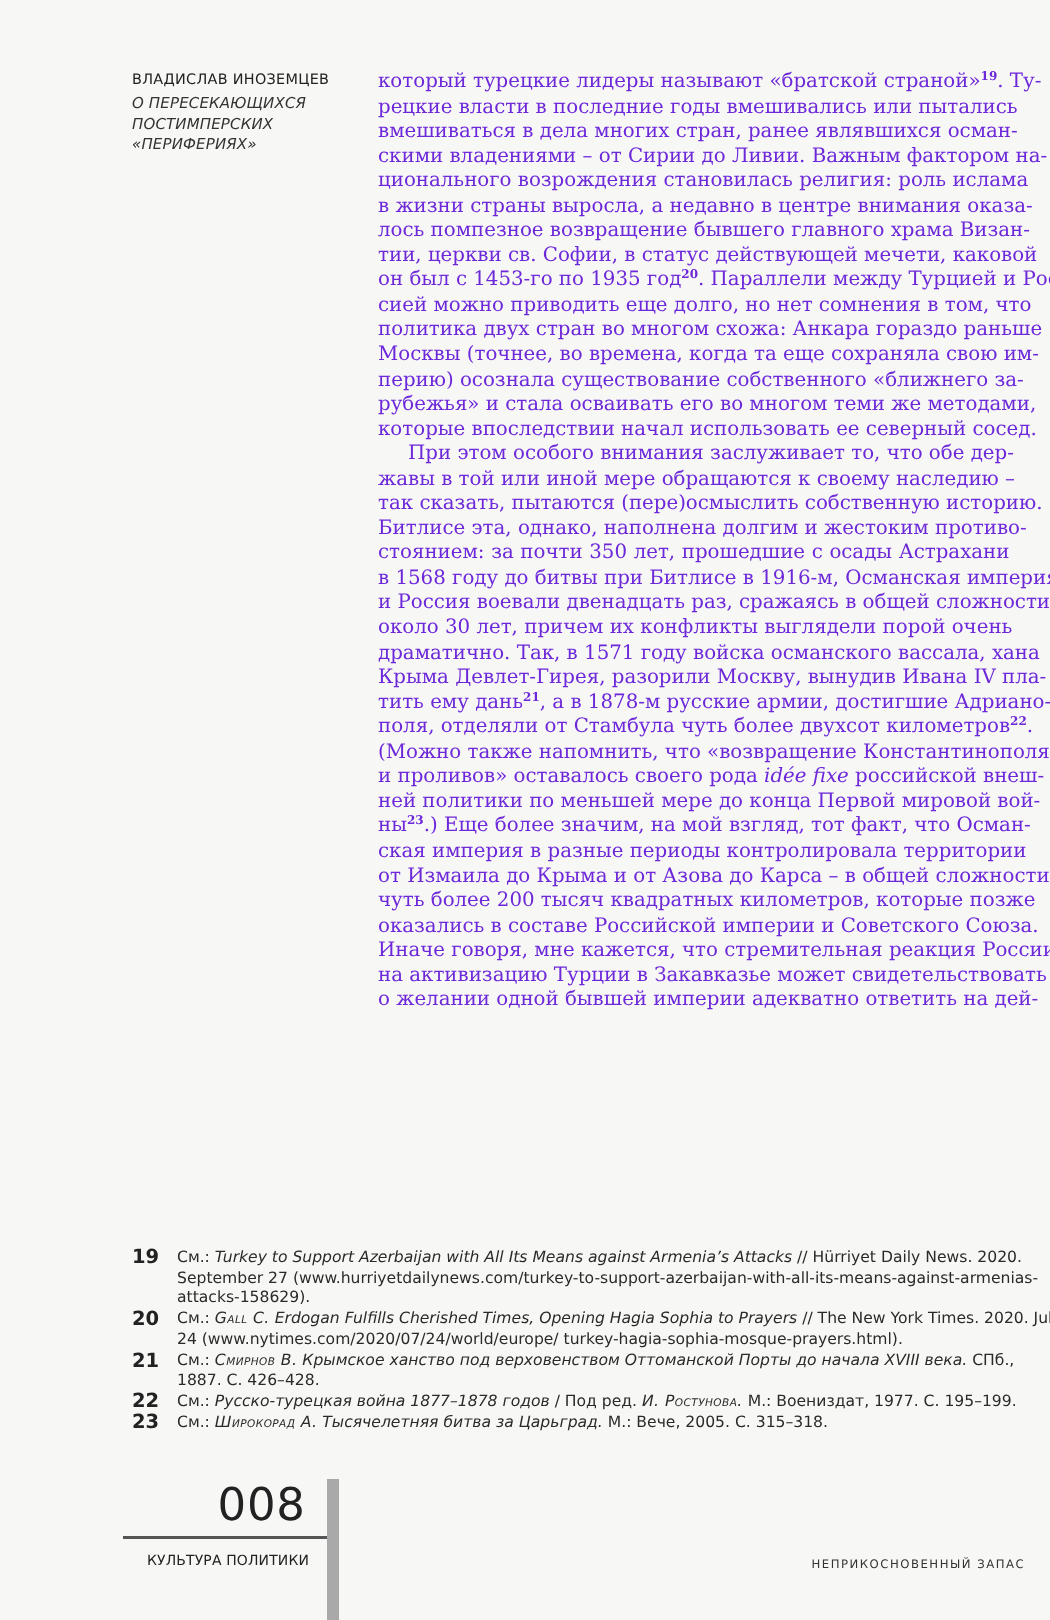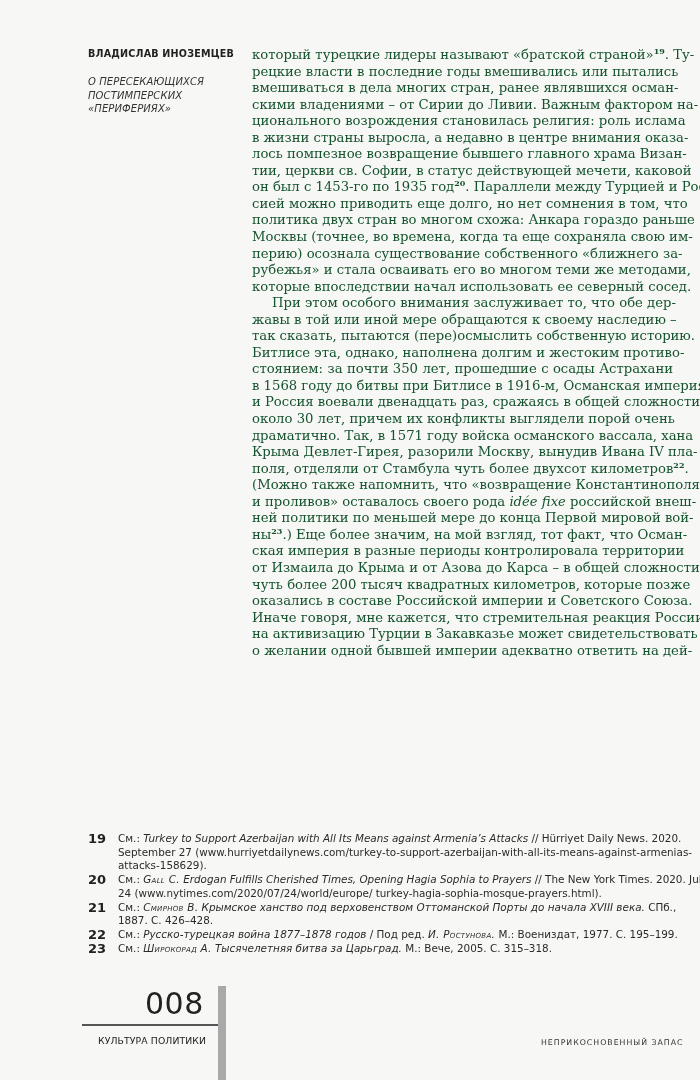--- a/index.html
+++ b/index.html
@@ -7,32 +7,32 @@
     width: 700px; height: 1080px; overflow: hidden;
     background: #f7f7f5;
     position: relative;
     color: #2a2a2a;
   }
   .sidebar {
     position: absolute; left: 88px; top: 48px; width: 160px;
     font-family: "DejaVu Sans", sans-serif;
   }
   .sidebar .author {
-    font-weight: bold; font-size: 9.6px; letter-spacing: 0.2px;
-    color: #222; white-space: nowrap; margin-bottom: 16px;
+    font-weight: normal; font-size: 9.6px; letter-spacing: 0.2px;
+    color: #222; white-space: nowrap; margin-bottom: 4px;
   }
   .sidebar .subtitle-line {
     font-size: 10px; line-height: 13.5px; color: #333; white-space: nowrap;
     letter-spacing: 0.1px;
     font-style: italic;
   }
   .body-text {
     position: absolute; left: 252px; top: 47px; width: 421px;
     font-family: "DejaVu Serif", serif;
-    font-size: 13.2px; line-height: 16.55px; color: #14532d;
+    font-size: 13.2px; line-height: 16.55px; color: #6d28d9;
   }
   .body-text .line {
     display: block; white-space: nowrap; text-align: justify;
     text-align-last: justify; height: 16.55px; overflow: visible;
   }
   .body-text .line.last { text-align-last: left; }
   .body-text .line.indent { padding-left: 20px; }
   sup.fn { font-size: 8px; vertical-align: 5px; line-height: 0; font-weight: bold; }
   .footnotes {
     position: absolute; left: 88px; top: 832px; width: 588px;
@@ -91,20 +91,21 @@
     <span class="line indent">При этом особого внимания заслуживает то, что обе дер-</span>
     <span class="line">жавы в той или иной мере обращаются к своему наследию –</span>
     <span class="line">так сказать, пытаются (пере)осмыслить собственную историю.</span>
     <span class="line">Битлисе эта, однако, наполнена долгим и жестоким противо-</span>
     <span class="line">стоянием: за почти 350 лет, прошедшие с осады Астрахани</span>
     <span class="line">в 1568 году до битвы при Битлисе в 1916-м, Османская империя</span>
     <span class="line">и Россия воевали двенадцать раз, сражаясь в общей сложности</span>
     <span class="line">около 30 лет, причем их конфликты выглядели порой очень</span>
     <span class="line">драматично. Так, в 1571 году войска османского вассала, хана</span>
     <span class="line">Крыма Девлет-Гирея, разорили Москву, вынудив Ивана IV пла-</span>
+    <span class="line">тить ему дань<sup class="fn">21</sup>, а в 1878-м русские армии, достигшие Адриано-</span>
     <span class="line">поля, отделяли от Стамбула чуть более двухсот километров<sup class="fn">22</sup>.</span>
     <span class="line">(Можно также напомнить, что «возвращение Константинополя</span>
     <span class="line">и проливов» оставалось своего рода <em>idée fixe</em> российской внеш-</span>
     <span class="line">ней политики по меньшей мере до конца Первой мировой вой-</span>
     <span class="line">ны<sup class="fn">23</sup>.) Еще более значим, на мой взгляд, тот факт, что Осман-</span>
     <span class="line">ская империя в разные периоды контролировала территории</span>
     <span class="line">от Измаила до Крыма и от Азова до Карса – в общей сложности</span>
     <span class="line">чуть более 200 тысяч квадратных километров, которые позже</span>
     <span class="line">оказались в составе Российской империи и Советского Союза.</span>
     <span class="line">Иначе говоря, мне кажется, что стремительная реакция России</span>

